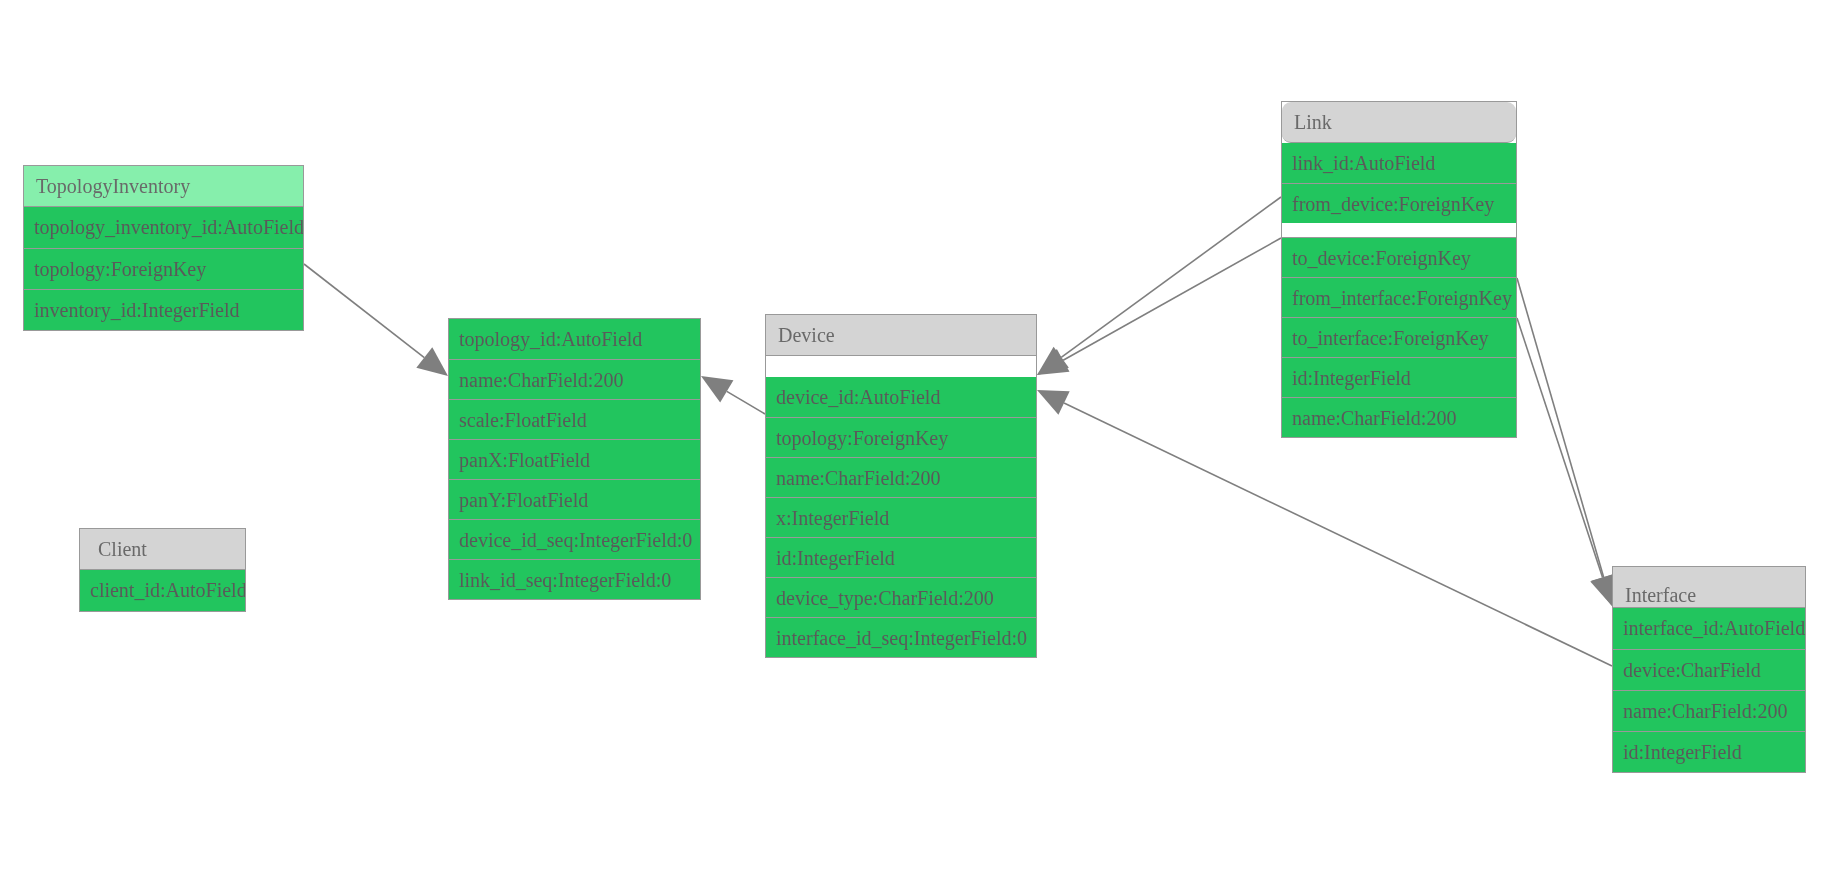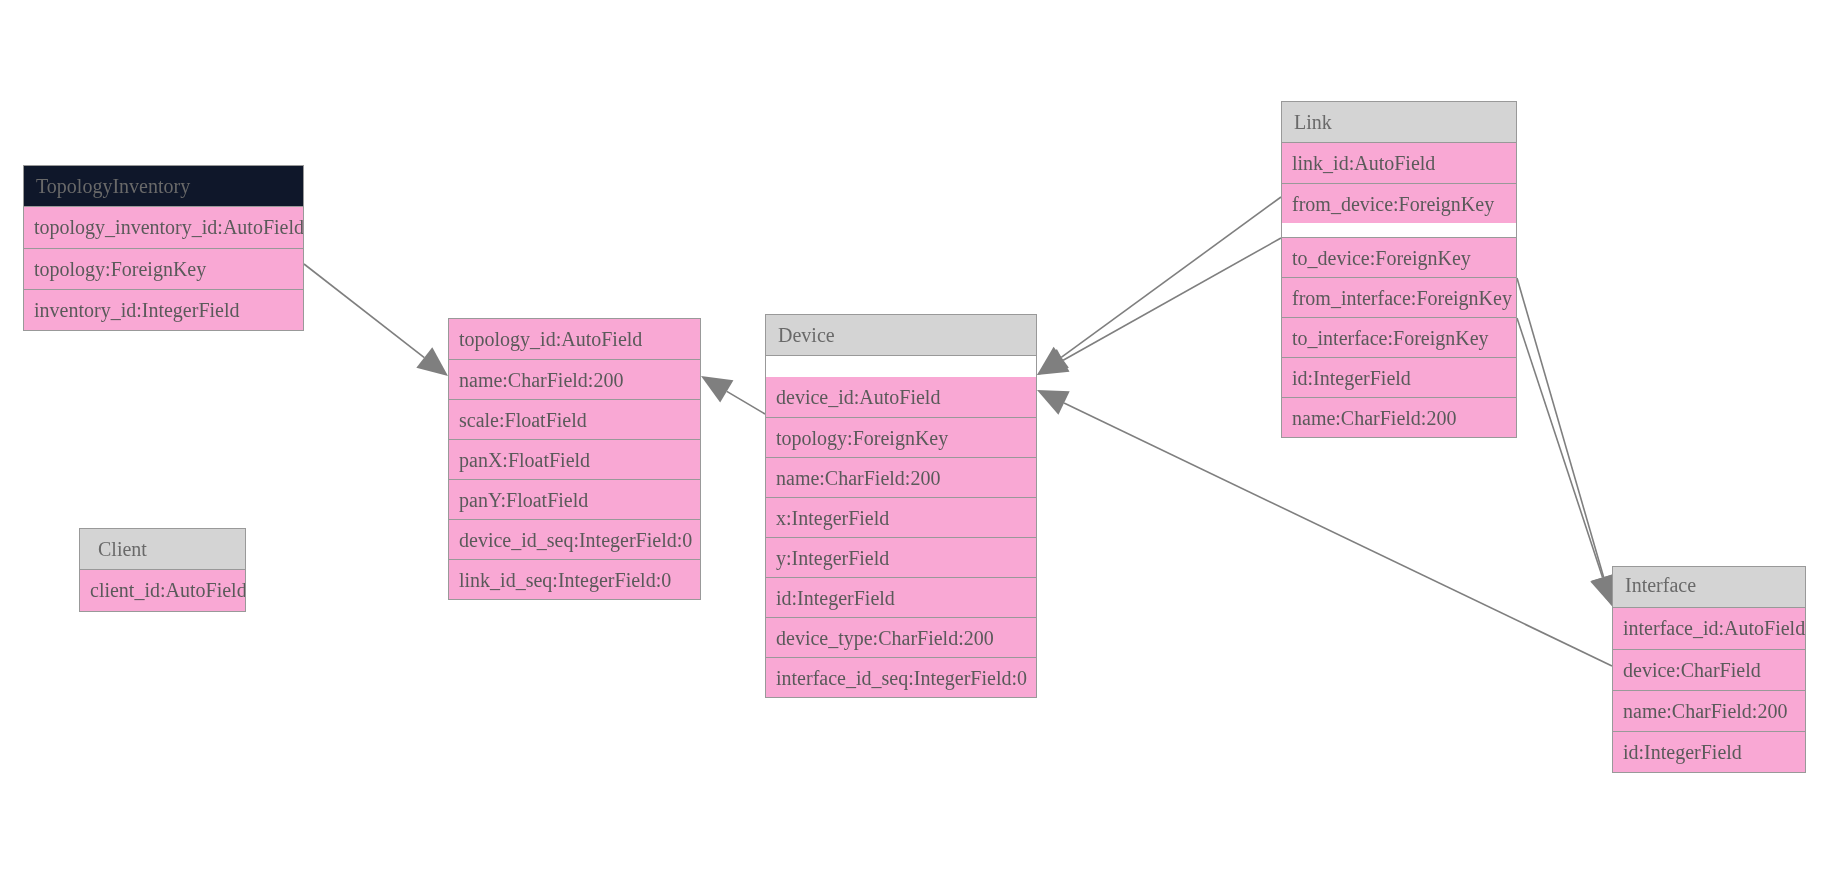--- a/index.html
+++ b/index.html
@@ -46,21 +46,21 @@
   }
   .entity-field {
     box-sizing: border-box;
     border-top: 1px solid #999999;
     color: #5a5a5a;
     font-size: 20px;
     line-height: 1;
     padding: 11px 0 11px 10px;
     white-space: nowrap;
     overflow: hidden;
-    background: #f9a8d4;
+    background: #22c55e;
   }
   .entity-field:first-child {
     border-top: none;
   }
 </style>
 </head>
 <body>
 
 <div id="canvas">
 
@@ -90,21 +90,21 @@
         <polygon points="1612,606 1591.1671913268876,580.8009110722332 1616.1407916030055,573.567703675187" fill="#7f7f7f"></polygon>
       </g>
       <g>
         <line x1="1517" y1="318" x2="1602.6022448032586" y2="577.5099631930367" stroke="#7f7f7f" stroke-width="1.6"></line>
         <polygon points="1612,606 1590.2565621869078,581.5823237782913 1614.9479274196094,573.4376026077821" fill="#7f7f7f"></polygon>
       </g>
     </svg>
 
   <div id="entities-layer">
       <div class="entity" style="left: 23px; top: 165px; width: 281px; border-color: rgb(153, 153, 153);">
-        <div class="entity-header" style="background: #0f172a; color: rgb(105, 105, 105); border-bottom-color: rgb(153, 153, 153); height: 41px; line-height: 19px; padding: 11px 0px 11px 12px;">TopologyInventory</div>
+        <div class="entity-header" style="background: #86efac; color: rgb(105, 105, 105); border-bottom-color: rgb(153, 153, 153); height: 41px; line-height: 19px; padding: 11px 0px 11px 12px;">TopologyInventory</div>
         <div class="entity-fields">
           <div class="entity-field" style="color: rgb(90, 90, 90); border-top-color: rgb(153, 153, 153); height: 41px; line-height: 19px;">topology_inventory_id:AutoField</div>
           <div class="entity-field" style="color: rgb(90, 90, 90); border-top-color: rgb(153, 153, 153); height: 41px; line-height: 19px;">topology:ForeignKey</div>
           <div class="entity-field" style="color: rgb(90, 90, 90); border-top-color: rgb(153, 153, 153); height: 41px; line-height: 19px;">inventory_id:IntegerField</div>
         </div>
       </div>
       <div class="entity" style="left: 79px; top: 528px; width: 167px; border-color: rgb(153, 153, 153);">
         <div class="entity-header" style="background: rgb(212, 212, 212); color: rgb(105, 105, 105); border-bottom-color: rgb(153, 153, 153); height: 41px; line-height: 19px; padding: 11px 0px 11px 18px;">Client</div>
         <div class="entity-fields">
           <div class="entity-field" style="color: rgb(90, 90, 90); border-top-color: rgb(153, 153, 153); height: 41px; line-height: 19px;">client_id:AutoField</div>
@@ -121,40 +121,39 @@
           <div class="entity-field" style="color: rgb(90, 90, 90); border-top-color: rgb(153, 153, 153); height: 40px; line-height: 18px;">link_id_seq:IntegerField:0</div>
         </div>
       </div>
       <div class="entity" style="left: 765px; top: 314px; width: 272px; border-color: rgb(153, 153, 153);">
         <div class="entity-header" style="background: rgb(212, 212, 212); color: rgb(105, 105, 105); border-bottom-color: rgb(153, 153, 153); height: 41px; line-height: 19px; padding: 11px 0px 11px 12px;">Device</div>
         <div class="entity-fields">
           <div class="entity-field" style="color: rgb(90, 90, 90); border-top-color: rgb(153, 153, 153); height: 40px; line-height: 18px; margin-top: 21px;">device_id:AutoField</div>
           <div class="entity-field" style="color: rgb(90, 90, 90); border-top-color: rgb(153, 153, 153); height: 40px; line-height: 18px;">topology:ForeignKey</div>
           <div class="entity-field" style="color: rgb(90, 90, 90); border-top-color: rgb(153, 153, 153); height: 40px; line-height: 18px;">name:CharField:200</div>
           <div class="entity-field" style="color: rgb(90, 90, 90); border-top-color: rgb(153, 153, 153); height: 40px; line-height: 18px;">x:IntegerField</div>
-          <div class="entity-field" style="color: rgb(90, 90, 90); border-top-color: rgb(153, 153, 153); height: 40px; line-height: 18px;">y:IntegerField</div>
           <div class="entity-field" style="color: rgb(90, 90, 90); border-top-color: rgb(153, 153, 153); height: 40px; line-height: 18px;">id:IntegerField</div>
           <div class="entity-field" style="color: rgb(90, 90, 90); border-top-color: rgb(153, 153, 153); height: 40px; line-height: 18px;">device_type:CharField:200</div>
           <div class="entity-field" style="color: rgb(90, 90, 90); border-top-color: rgb(153, 153, 153); height: 40px; line-height: 18px;">interface_id_seq:IntegerField:0</div>
         </div>
       </div>
       <div class="entity" style="left: 1281px; top: 101px; width: 236px; border-color: rgb(153, 153, 153);">
-        <div class="entity-header" style="background: rgb(212, 212, 212); color: rgb(105, 105, 105); border-bottom-color: rgb(153, 153, 153); height: 41px; line-height: 19px; padding: 11px 0px 11px 12px;">Link</div>
+        <div class="entity-header" style="background: rgb(212, 212, 212); color: rgb(105, 105, 105); border-bottom-color: rgb(153, 153, 153); height: 41px; line-height: 19px; padding: 11px 0px 11px 12px; border-radius: 9px;">Link</div>
         <div class="entity-fields">
           <div class="entity-field" style="color: rgb(90, 90, 90); border-top-color: rgb(153, 153, 153); height: 40px; line-height: 18px;">link_id:AutoField</div>
           <div class="entity-field" style="color: rgb(90, 90, 90); border-top-color: rgb(153, 153, 153); height: 40px; line-height: 18px;">from_device:ForeignKey</div>
           <div class="entity-field" style="color: rgb(90, 90, 90); border-top-color: rgb(153, 153, 153); height: 40px; line-height: 18px; margin-top: 14px;">to_device:ForeignKey</div>
           <div class="entity-field" style="color: rgb(90, 90, 90); border-top-color: rgb(153, 153, 153); height: 40px; line-height: 18px;">from_interface:ForeignKey</div>
           <div class="entity-field" style="color: rgb(90, 90, 90); border-top-color: rgb(153, 153, 153); height: 40px; line-height: 18px;">to_interface:ForeignKey</div>
           <div class="entity-field" style="color: rgb(90, 90, 90); border-top-color: rgb(153, 153, 153); height: 40px; line-height: 18px;">id:IntegerField</div>
           <div class="entity-field" style="color: rgb(90, 90, 90); border-top-color: rgb(153, 153, 153); height: 40px; line-height: 18px;">name:CharField:200</div>
         </div>
       </div>
       <div class="entity" style="left: 1612px; top: 566px; width: 194px; border-color: rgb(153, 153, 153);">
-        <div class="entity-header" style="background: rgb(212, 212, 212); color: rgb(105, 105, 105); border-bottom-color: rgb(153, 153, 153); height: 41px; line-height: 19px; padding: 9px 0px 11px 12px;">Interface</div>
+        <div class="entity-header" style="background: rgb(212, 212, 212); color: rgb(105, 105, 105); border-bottom-color: rgb(153, 153, 153); height: 41px; line-height: 19px; padding: 19px 0px 11px 12px;">Interface</div>
         <div class="entity-fields">
           <div class="entity-field" style="color: rgb(90, 90, 90); border-top-color: rgb(153, 153, 153); height: 41px; line-height: 19px;">interface_id:AutoField</div>
           <div class="entity-field" style="color: rgb(90, 90, 90); border-top-color: rgb(153, 153, 153); height: 41px; line-height: 19px;">device:CharField</div>
           <div class="entity-field" style="color: rgb(90, 90, 90); border-top-color: rgb(153, 153, 153); height: 41px; line-height: 19px;">name:CharField:200</div>
           <div class="entity-field" style="color: rgb(90, 90, 90); border-top-color: rgb(153, 153, 153); height: 41px; line-height: 19px;">id:IntegerField</div>
         </div>
       </div>
     </div>
 
 </div>

